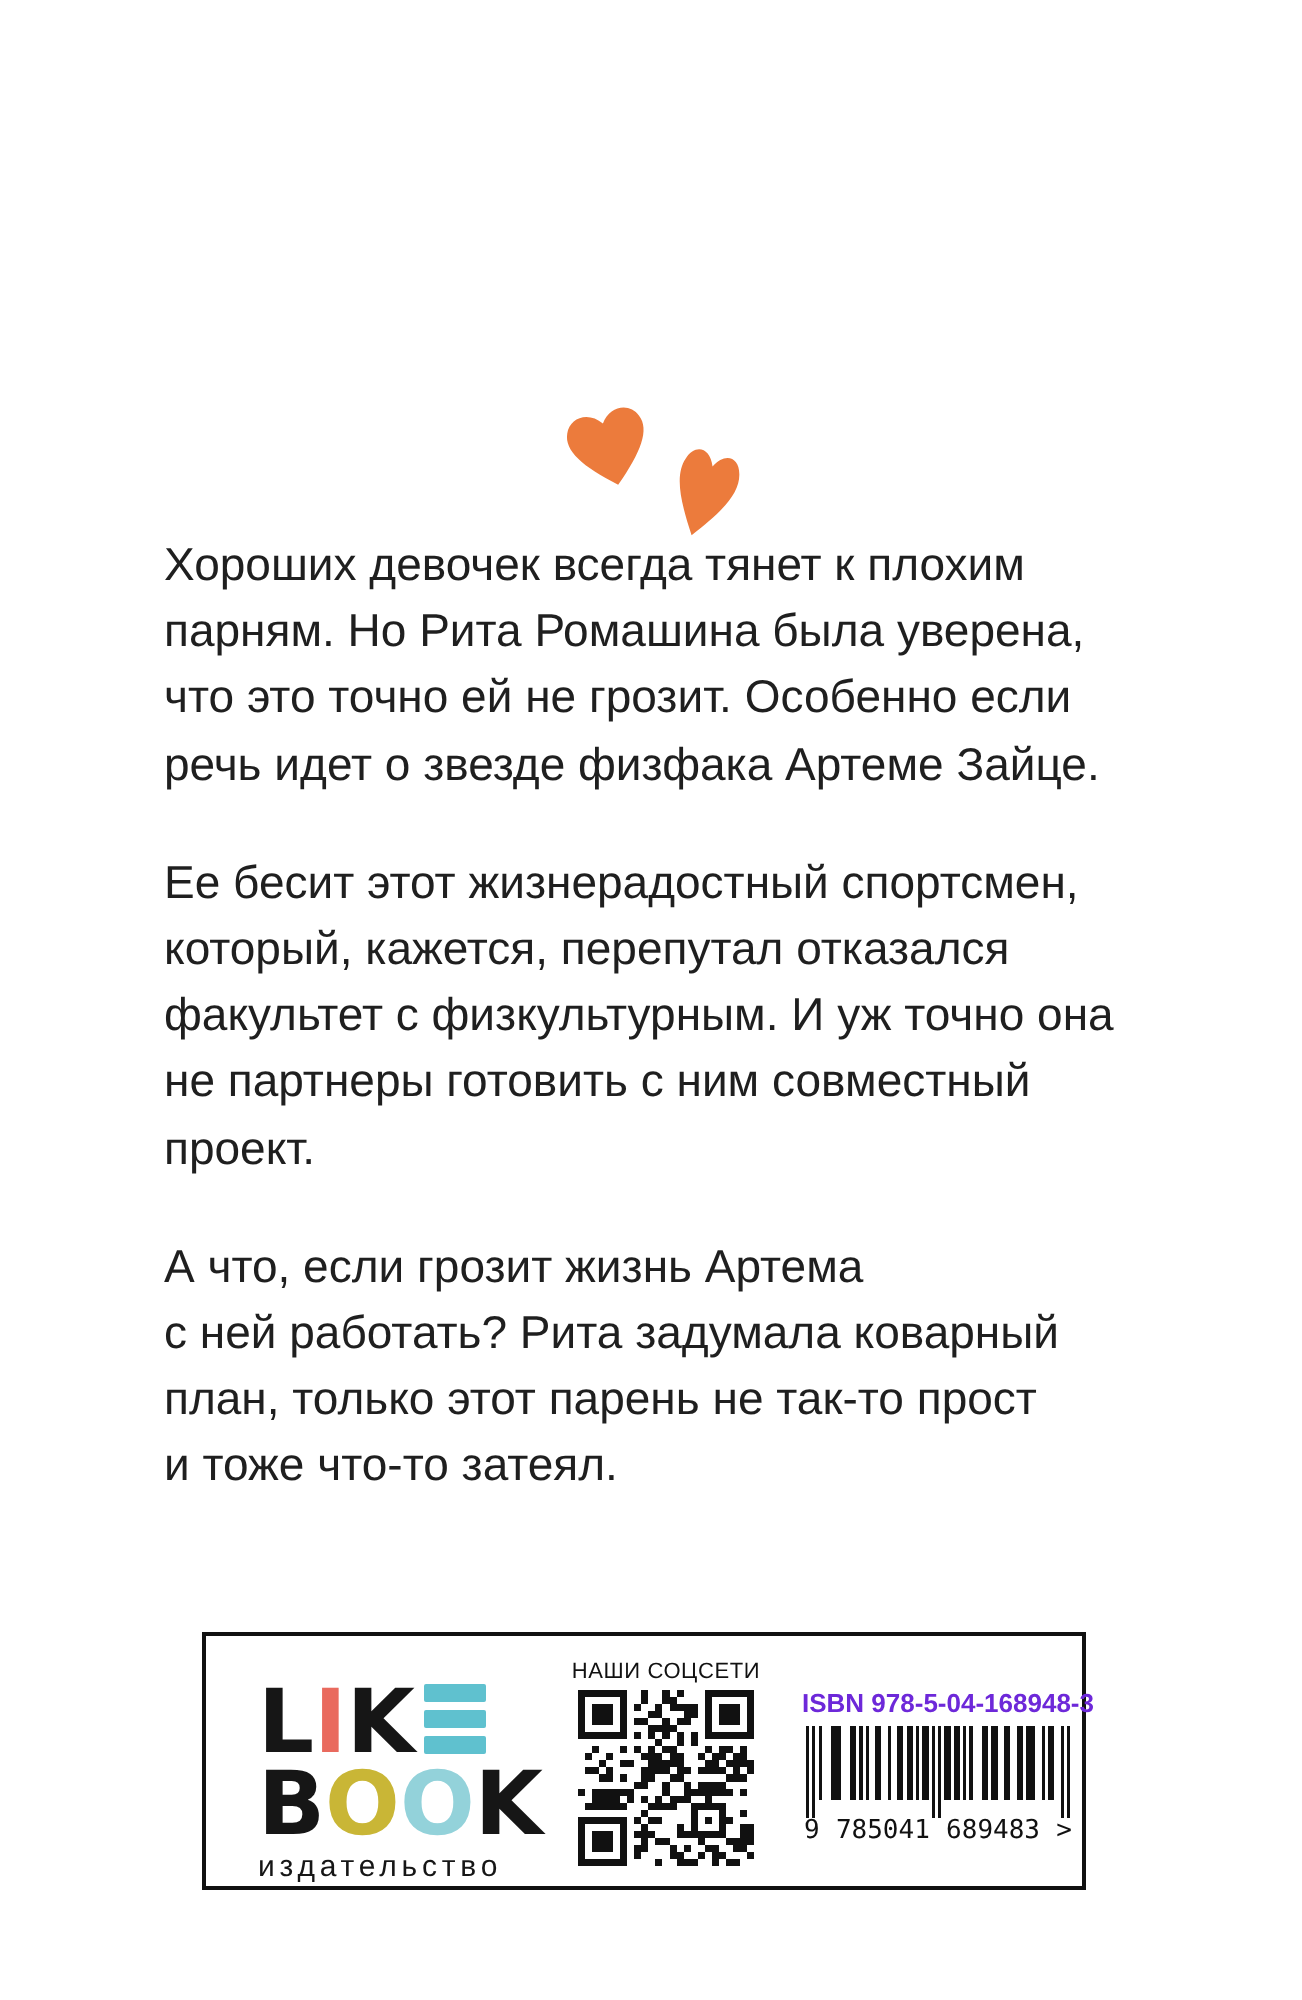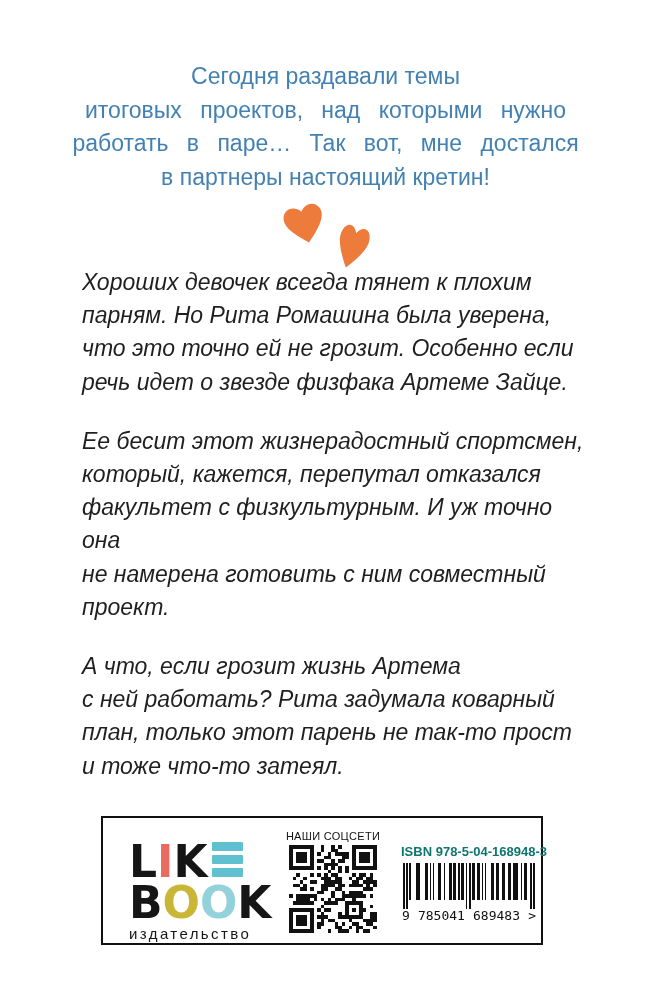--- a/index.html
+++ b/index.html
@@ -18,21 +18,21 @@
   
   .hearts{position:absolute;top:196px;left:0;right:0;height:82px;
     display:flex;justify-content:center;align-items:flex-start;}
   .heart-a{transform:rotate(-14deg);}
   .heart-b{transform:rotate(17deg);margin-top:20px;margin-left:4px;}
   
   .synopsis{
     position:absolute;top:266px;left:82px;width:510px;
     color:#1f1f1f;font-size:23px;line-height:33.2px;
   }
-  .para{margin:0 0 26px 0;font-style:italic;}
+  .para{margin:0 0 26px 0;}
   
   .pub-box{
     position:absolute;left:101px;top:816px;width:442px;height:129px;
     border:2px solid #111;background:#fff;box-sizing:border-box;
   }
   .logo{position:absolute;left:26px;top:22px;width:132px;color:#161616;}
   .logo-row{display:flex;align-items:flex-end;height:40px;
     font-family:"DejaVu Sans",sans-serif;font-weight:bold;
     font-size:44px;line-height:36px;letter-spacing:0px;}
   .logo-row.second{margin-top:1px;}
@@ -43,38 +43,32 @@
   .e-bars{display:flex;flex-direction:column;justify-content:flex-end;
     gap:4px;margin-left:4px;padding-bottom:3px;}
   .e-bar{width:31px;height:9px;background:#5fc1cf;border-radius:1px;}
   .logo-sub{font-size:15px;font-weight:normal;letter-spacing:2.4px;
     margin-top:4px;white-space:nowrap;}
   .qr-wrap{position:absolute;left:178px;top:12px;width:104px;text-align:center;}
   .qr-label{font-size:11px;font-weight:normal;letter-spacing:.3px;color:#111;
     margin-bottom:3px;white-space:nowrap;}
   .qr-svg{display:block;margin:0 auto;}
   .bc-wrap{position:absolute;left:298px;top:26px;width:136px;}
-  .isbn-label{font-size:13px;font-weight:bold;color:#0f766e;text-align:center;
+  .isbn-label{font-size:13px;font-weight:bold;color:#6d28d9;text-align:center;
     margin-bottom:4px;white-space:nowrap;}
   .bc-svg{display:block;margin:0 auto;}
   .bc-digits{display:flex;justify-content:space-between;align-items:flex-start;
     font-family:"DejaVu Sans Mono",monospace;font-size:13px;color:#111;
     margin-top:-1px;padding:0 1px;}
 </style>
 </head>
 <body>
 
 <div class="page">
 
-  <div class="intro">
-      <div class="line">Сегодня раздавали темы</div>
-      <div class="line">итоговых проектов, над которыми нужно</div>
-      <div class="line">работать в паре… Так вот, мне достался</div>
-      <div class="line">в партнеры настоящий кретин!</div>
-    </div>
 
   <div class="hearts">
     <svg class="heart-a" width="50" height="52" viewBox="0 0 100 100">
       <path fill="#ec7b3c" d="M50 92 C20 66 6 46 13 30 C19 15 39 13 50 29 C61 13 81 15 87 30 C94 46 80 66 50 92 Z"></path>
     </svg>
     <svg class="heart-b" width="40" height="56" viewBox="0 0 100 100" preserveAspectRatio="none">
       <path fill="#ec7b3c" d="M50 94 C22 66 8 46 15 30 C21 15 40 14 50 30 C60 14 79 15 85 30 C92 46 78 66 50 94 Z"></path>
     </svg>
   </div>
 
@@ -82,21 +76,21 @@
     <div class="para">
         <div class="line">Хороших девочек всегда тянет к плохим</div>
         <div class="line">парням. Но Рита Ромашина была уверена,</div>
         <div class="line">что это точно ей не грозит. Особенно если</div>
         <div class="line">речь идет о звезде физфака Артеме Зайце.</div>
       </div>
     <div class="para">
         <div class="line">Ее бесит этот жизнерадостный спортсмен,</div>
         <div class="line">который, кажется, перепутал отказался</div>
         <div class="line">факультет с физкультурным. И уж точно она</div>
-        <div class="line">не намерена готовить с ним совместный</div>
+        <div class="line">не партнеры готовить с ним совместный</div>
         <div class="line">проект.</div>
       </div>
     <div class="para">
         <div class="line">А что, если грозит жизнь Артема</div>
         <div class="line">с ней работать? Рита задумала коварный</div>
         <div class="line">план, только этот парень не так-то прост</div>
         <div class="line">и тоже что-то затеял.</div>
       </div>
   </div>
 

